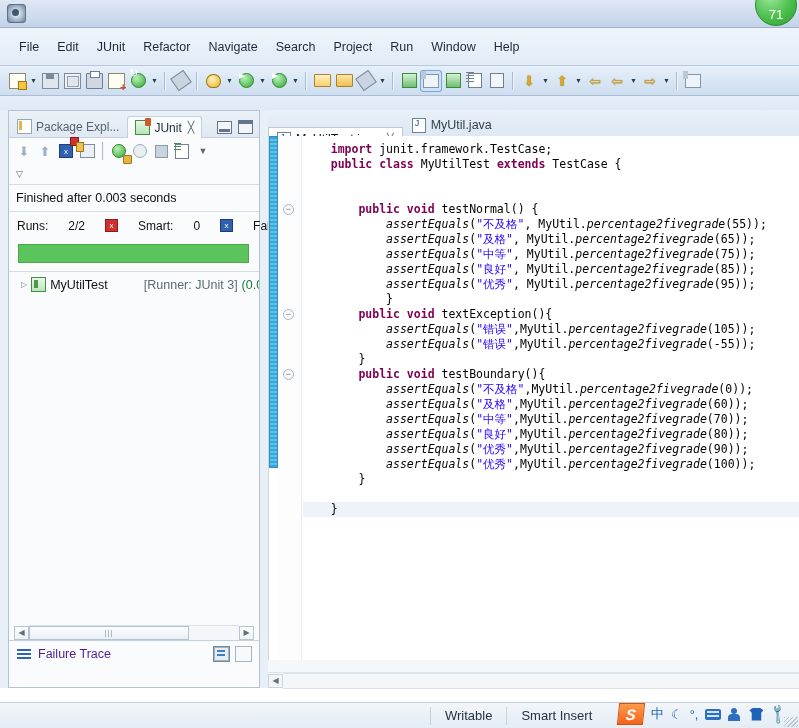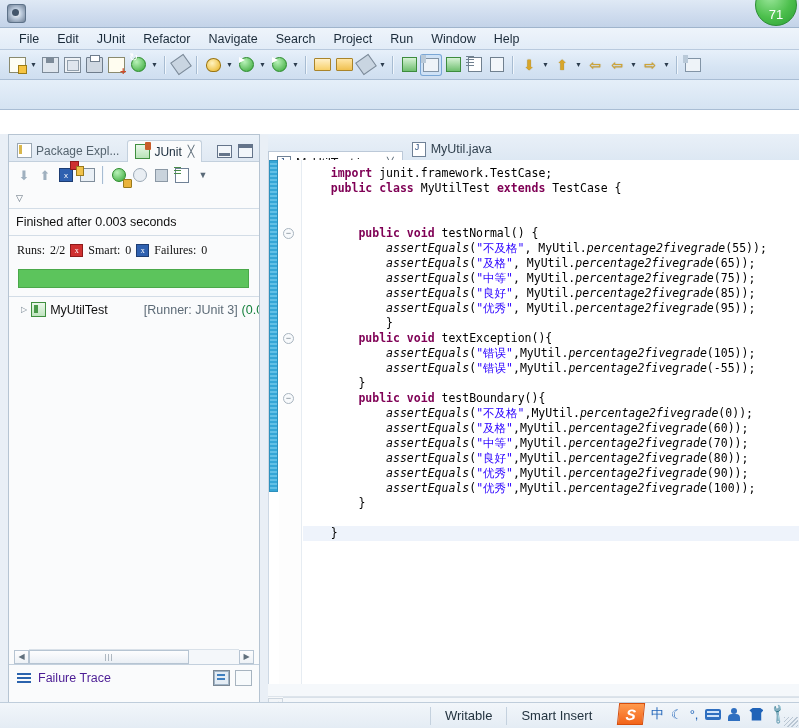--- a/index.html
+++ b/index.html
@@ -35,21 +35,21 @@
   #win-badge{
     position:absolute;right:2px;top:-16px;width:42px;height:42px;border-radius:50%;
     background:radial-gradient(circle at 35% 28%, #9ce79c 0%, #4cbf4c 55%, #2a9e34 100%);
     border:1px solid #2c8c34;
     color:#fff;font-size:13px;
     display:flex;align-items:flex-end;justify-content:center;
     padding-bottom:3px;box-sizing:border-box;
   }
   
   #menubar{
-    height:22px;width:799px;box-sizing:border-box;
+    height:38px;width:799px;box-sizing:border-box;
     background:linear-gradient(#eef4fb,#e2ecf7);
     border-bottom:1px solid #b9cade;
     display:flex;align-items:center;padding-left:10px;
   }
   #menubar .m{
     padding:2px 9px;font-size:12.5px;color:#1b2b3a;cursor:default;white-space:nowrap;
   }
   
   #toolbar{
     height:30px;width:799px;box-sizing:border-box;
@@ -112,21 +112,20 @@
   }
   #qa-strip{
     height:30px;width:799px;box-sizing:border-box;
     background:linear-gradient(#e5eff9,#d5e3f2);
     border-bottom:1px solid #a9bdd4;position:relative;
   }
   
   #workbench{
     position:absolute;left:0;top:110px;width:799px;height:578px;
     background:#e9eff6;
-    margin-top:24px;
   }
   
   #leftpanel{
     position:absolute;left:8px;top:0;width:252px;height:578px;
     background:#fafbfc;border:1px solid #b6c4d2;box-sizing:border-box;
   }
   #left-tabs{
     height:26px;display:flex;align-items:flex-end;position:relative;
     background:linear-gradient(#eaf1f8,#e0e9f3);border-bottom:1px solid #c3d0dd;
   }
@@ -175,23 +174,22 @@
   .j-hier:after{content:"";position:absolute;left:2px;top:2px;width:7px;height:1px;
     background:#4a8c4a;box-shadow:0 3px 0 #4a8c4a,0 6px 0 #4a8c4a;}
   #junit-toolbar2{height:20px;padding-left:7px;display:flex;align-items:center;
     border-bottom:1px solid #d3dde7;}
   .tri-down{font-size:9px;color:#5a6a78;}
   #finished-line{
     padding:6px 0 6px 7px;font-size:12.5px;color:#111;
     border-bottom:1px solid #d3dde7;
   }
   #counters{
-    display:flex;align-items:center;gap:5px;padding:7px 0 7px 8px;font-size:12px;color:#111;
+    display:flex;gap:20px;padding:7px 0 7px 8px;font-size:12px;color:#111;
     white-space:nowrap;
-    font-family:Liberation Serif, serif;
   }
   #counters .badge{width:11px;height:11px;display:inline-flex;align-items:center;
     justify-content:center;color:#fff;font-size:8px;flex:none;}
   #counters .badge.err{background:#cf3030;border:1px solid #8e1a1a;}
   #counters .badge.fail{background:#2f61b0;border:1px solid #1d3d73;}
   #progress-wrap{padding:4px 10px 8px 9px;}
   #progress-bar{height:17px;background:#5cc45c;border:1px solid #4aa84a;}
   #tree-area{border-top:1px solid #d3dde7;height:176px;overflow:hidden;}
   .tree-row{display:flex;align-items:center;gap:4px;padding:5px 0 5px 12px;
     font-size:12.5px;white-space:nowrap;}

